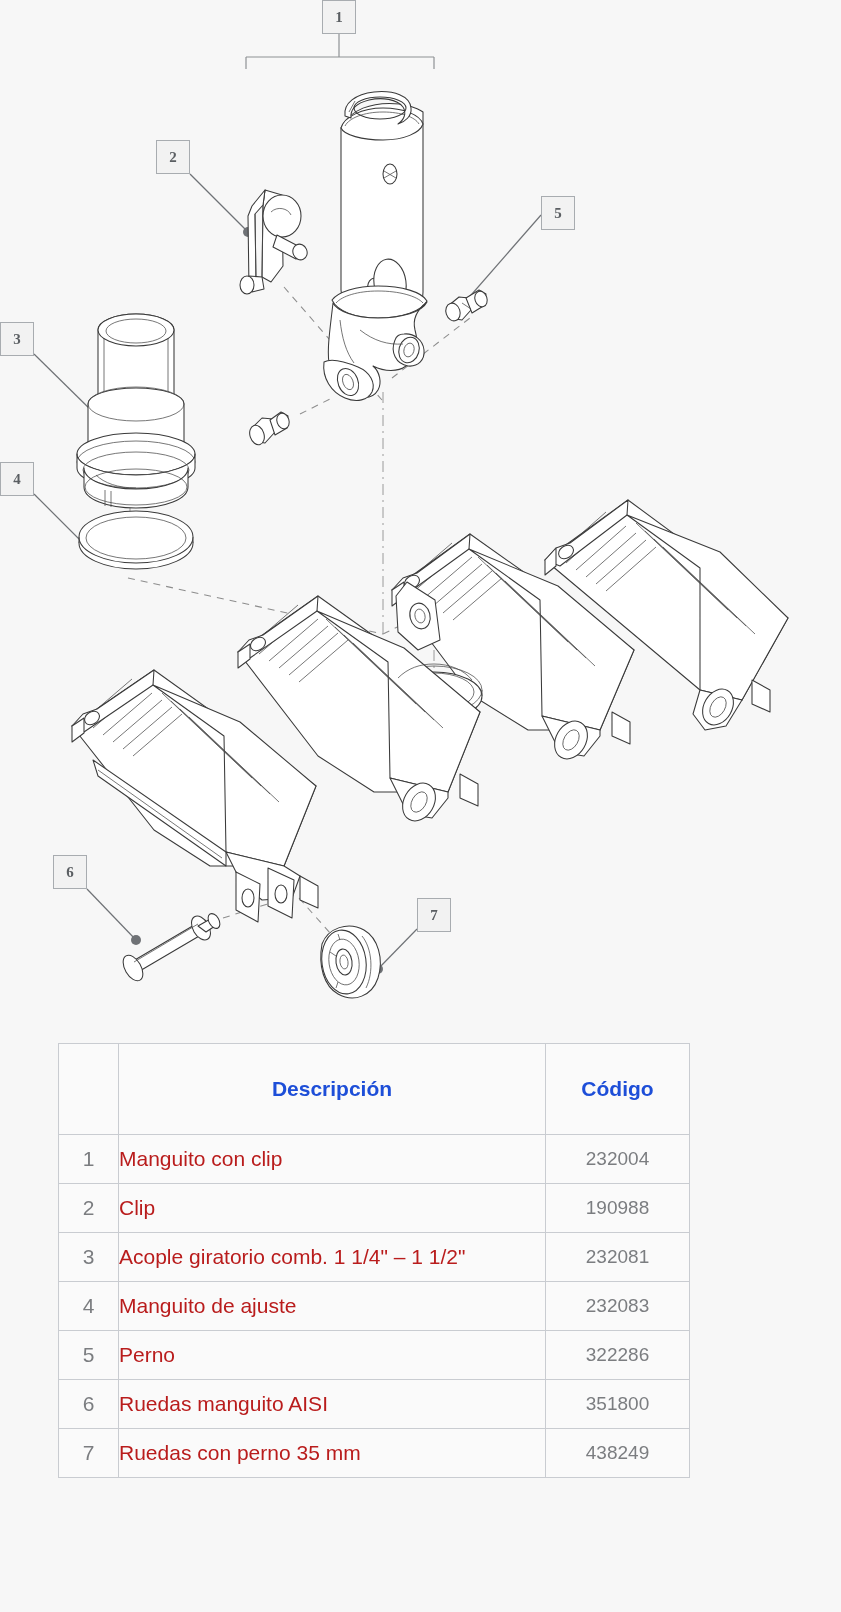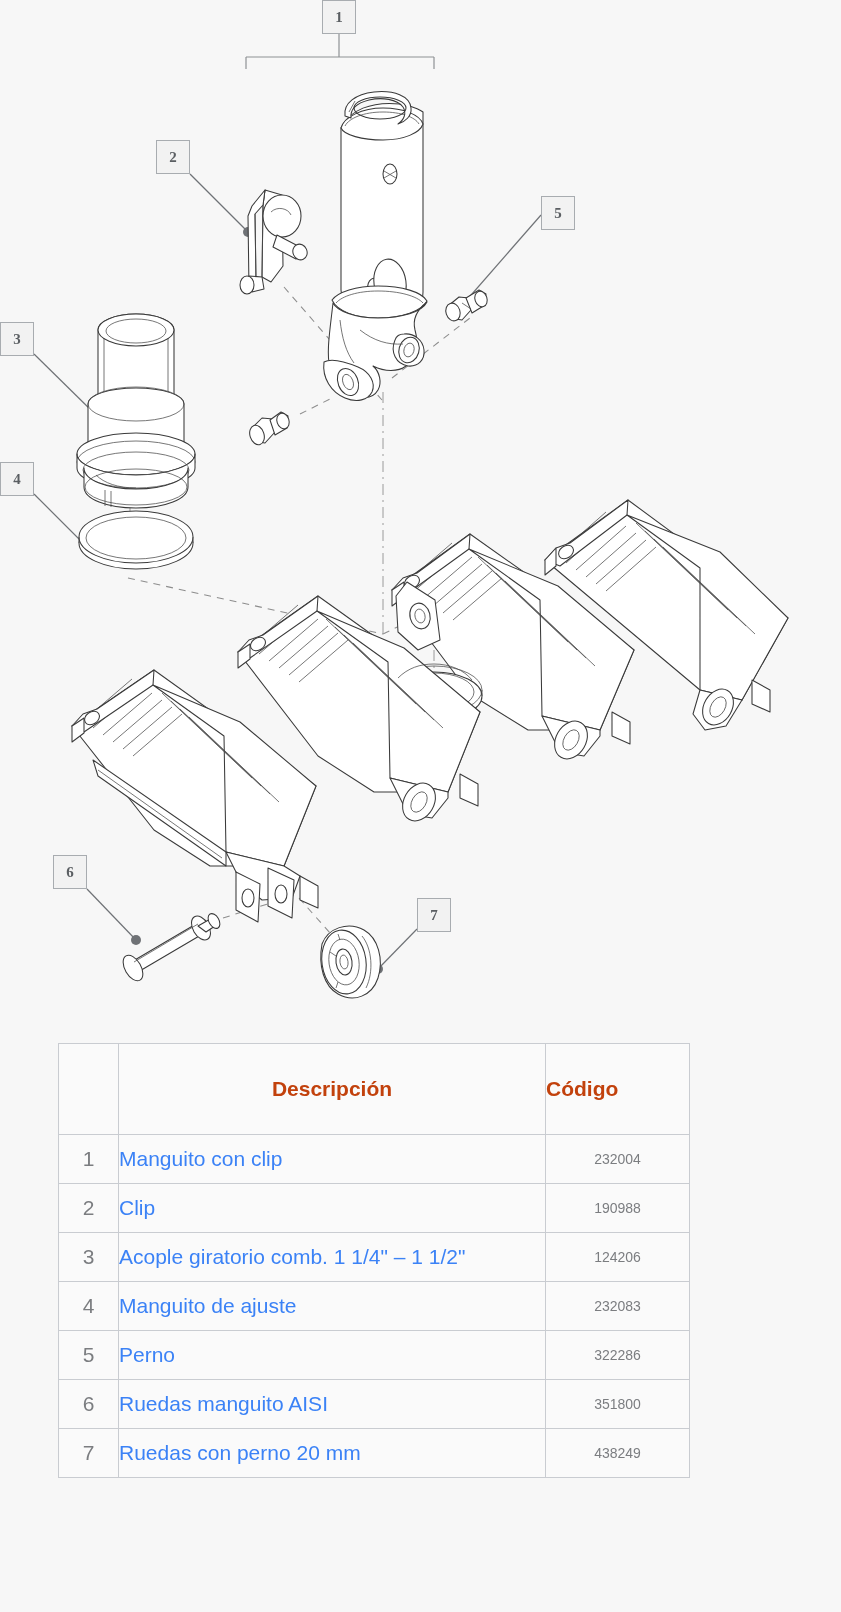--- a/index.html
+++ b/index.html
@@ -69,46 +69,46 @@
     vertical-align: middle;
   }
   col.c-num   { width: 60px; }
   col.c-desc  { width: 427px; }
   col.c-code  { width: 144px; }
 
   thead th {
     height: 90px;
     font-weight: bold;
     font-size: 21px;
-    color: #c2410c;
+    color: #1d4ed8;
     background: #fafafa;
   }
   thead th.h-num { }
   thead th.h-desc { text-align: center; }
-  thead th.h-code { text-align: left; }
+  thead th.h-code { text-align: center; }
 
   tbody td {
     background: #fafafa;
   }
   td.t-num {
     text-align: center;
     font-size: 21px;
     color: #7b7d80;
     height: 48px;
   }
   td.t-desc {
     text-align: left;
     font-size: 21px;
-    color: #3b82f6;
+    color: #b91c1c;
     padding: 6px 0 6px 24px;
     line-height: 1.42;
   }
   td.t-code {
     text-align: center;
-    font-size: 14px;
+    font-size: 19px;
     color: #7b7d80;
   }
   tr.tall td.t-desc { padding-top: 9px; padding-bottom: 9px; }
 </style>
 </head>
 <body>
 
 <div id="diagram-area">
 
   <svg id="diagram-svg" viewBox="0 0 841 1030" aria-hidden="true">
@@ -409,37 +409,37 @@
           <td class="t-code">232004</td>
         </tr>
         <tr>
           <td class="t-num">2</td>
           <td class="t-desc">Clip</td>
           <td class="t-code">190988</td>
         </tr>
         <tr class="tall">
           <td class="t-num">3</td>
           <td class="t-desc">Acople giratorio comb. 1 1/4" – 1 1/2"</td>
-          <td class="t-code">124206</td>
+          <td class="t-code">232081</td>
         </tr>
         <tr>
           <td class="t-num">4</td>
           <td class="t-desc">Manguito de ajuste</td>
           <td class="t-code">232083</td>
         </tr>
         <tr>
           <td class="t-num">5</td>
           <td class="t-desc">Perno</td>
           <td class="t-code">322286</td>
         </tr>
         <tr>
           <td class="t-num">6</td>
           <td class="t-desc">Ruedas manguito AISI</td>
           <td class="t-code">351800</td>
         </tr>
         <tr>
           <td class="t-num">7</td>
-          <td class="t-desc">Ruedas con perno 20 mm</td>
+          <td class="t-desc">Ruedas con perno 35 mm</td>
           <td class="t-code">438249</td>
         </tr>
       </tbody>
   </table>
 </div>
 
 </body></html>

